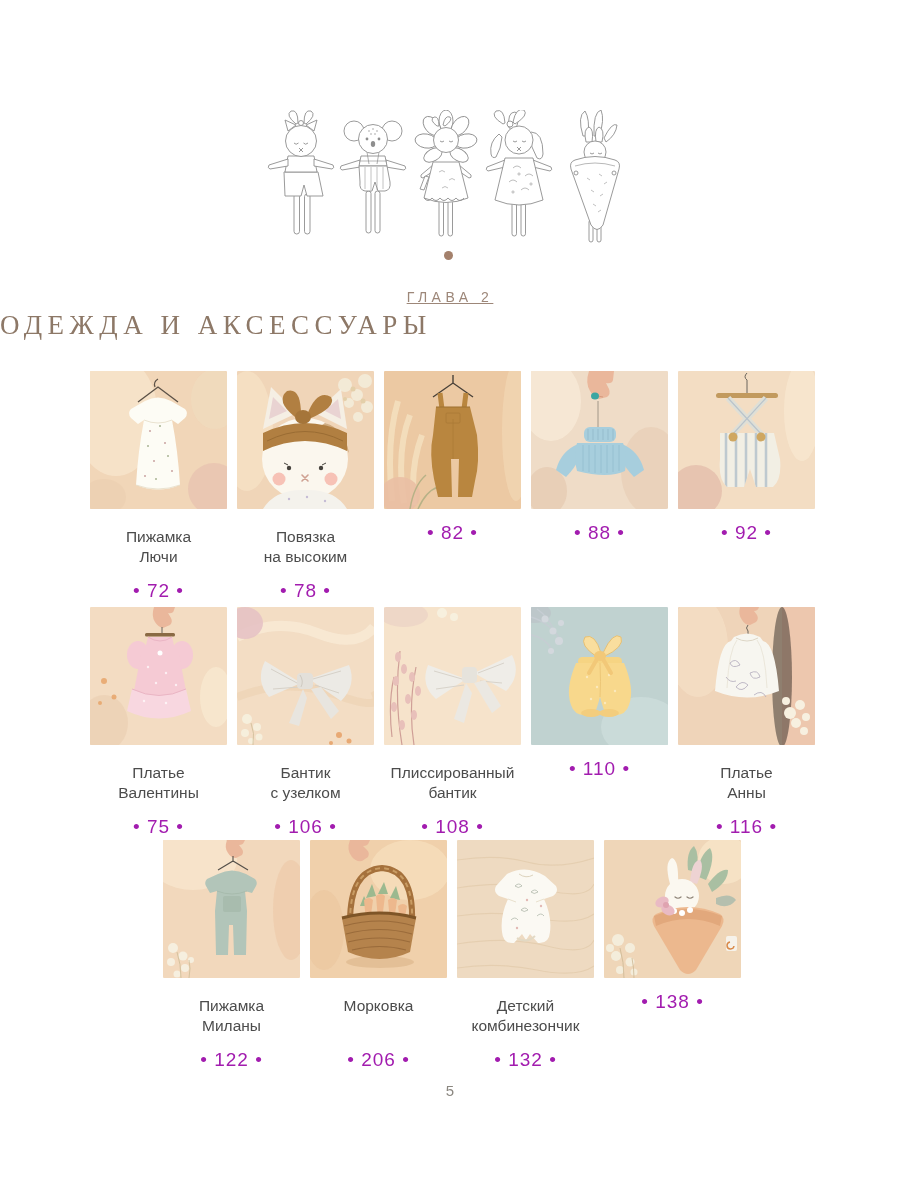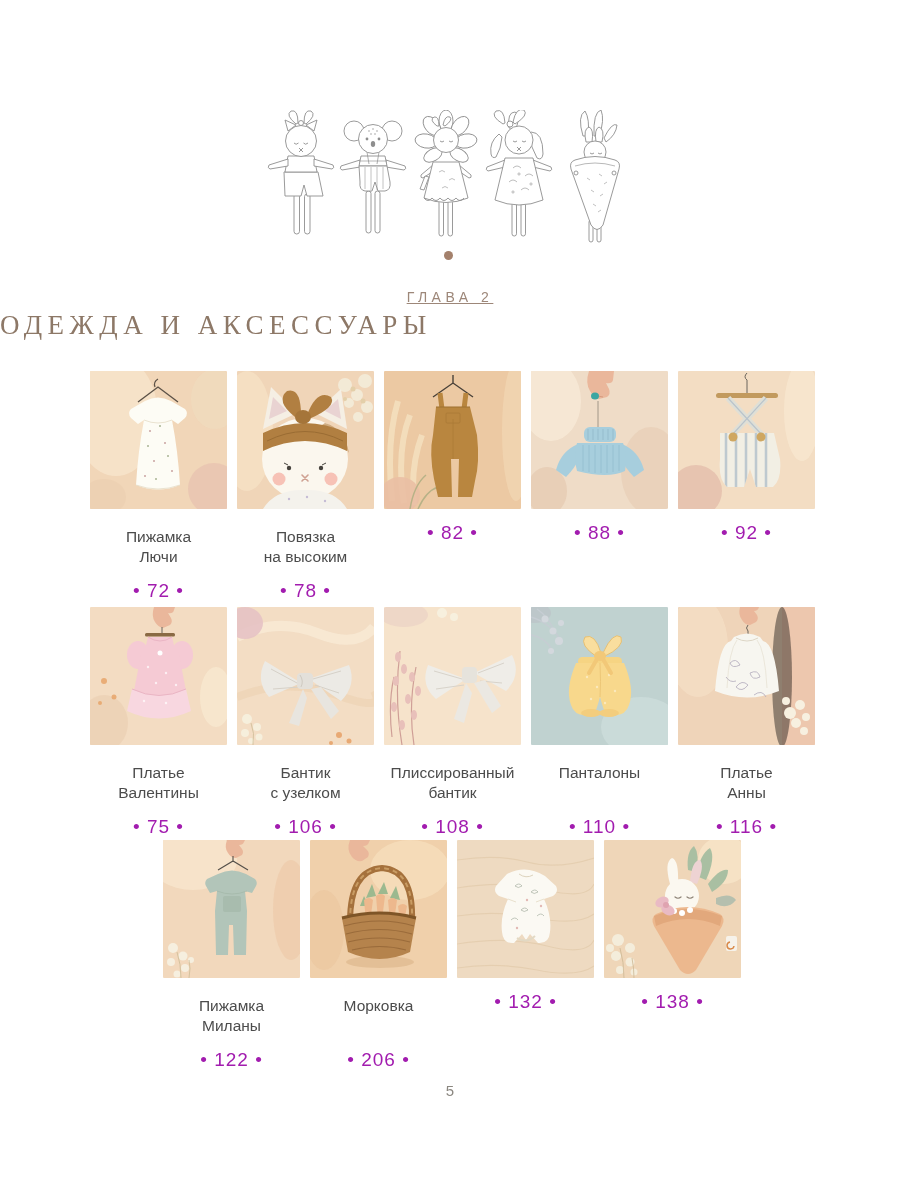--- a/index.html
+++ b/index.html
@@ -444,24 +444,20 @@
             <circle cx="84" cy="84" r="1.2"></circle>
             <circle cx="60" cy="92" r="1.2"></circle>
             <circle cx="74" cy="96" r="1.2"></circle>
           </g>
         <path d="M66 50 Q48 38 54 30 Q64 26 70 46 Z" fill="#f9de9e" stroke="#e3b967" stroke-width=".8"></path>
         <path d="M72 46 Q82 24 90 30 Q94 40 72 50 Z" fill="#f9de9e" stroke="#e3b967" stroke-width=".8"></path>
         <path d="M66 52 l-8 14 M72 52 l8 14" stroke="#f2c878" stroke-width="4" stroke-linecap="round"></path>
         <ellipse cx="69" cy="49" rx="6" ry="5" fill="#f2c878"></ellipse>
       </svg>
     </div>
-    <div class="cap">
-      <span class="l">Панталоны</span>
-      <span class="l"></span>
-    </div>
     <div class="pg">• 110 •</div>
   </div>
 
   <div class="card">
     <div class="photo">
       <svg width="137" height="138" viewBox="0 0 137 138">
         <rect width="137" height="138" fill="#efd4b9"></rect>
         <rect x="104" y="0" width="33" height="138" fill="#ecc3ab" opacity=".8"></rect>
         <ellipse cx="104" cy="70" rx="10" ry="70" fill="#eeca b2" opacity=".4"></ellipse>
         <ellipse cx="20" cy="40" rx="30" ry="50" fill="#f5e0c6" opacity=".7"></ellipse>
@@ -582,20 +578,24 @@
             <path d="M80 76 q4 -4 7 0"></path>
             <path d="M54 80 q4 -4 7 0"></path>
         </g>
         <g fill="#e3b9b4">
             <circle cx="70" cy="60" r="1.2"></circle>
             <circle cx="60" cy="88" r="1.2"></circle>
             <circle cx="84" cy="66" r="1.2"></circle>
           </g>
       </svg>
     </div>
+    <div class="cap">
+      <span class="l">Детский</span>
+      <span class="l">комбинезончик</span>
+    </div>
     <div class="pg">• 132 •</div>
   </div>
 
   <div class="card">
     <div class="photo">
       <svg width="137" height="138" viewBox="0 0 137 138">
         <rect width="137" height="138" fill="#efd6b8"></rect>
         <ellipse cx="120" cy="20" rx="26" ry="24" fill="#f6e3c6" opacity=".9"></ellipse>
         <g fill="#f4eddb">
             <circle cx="14" cy="100" r="6"></circle>

